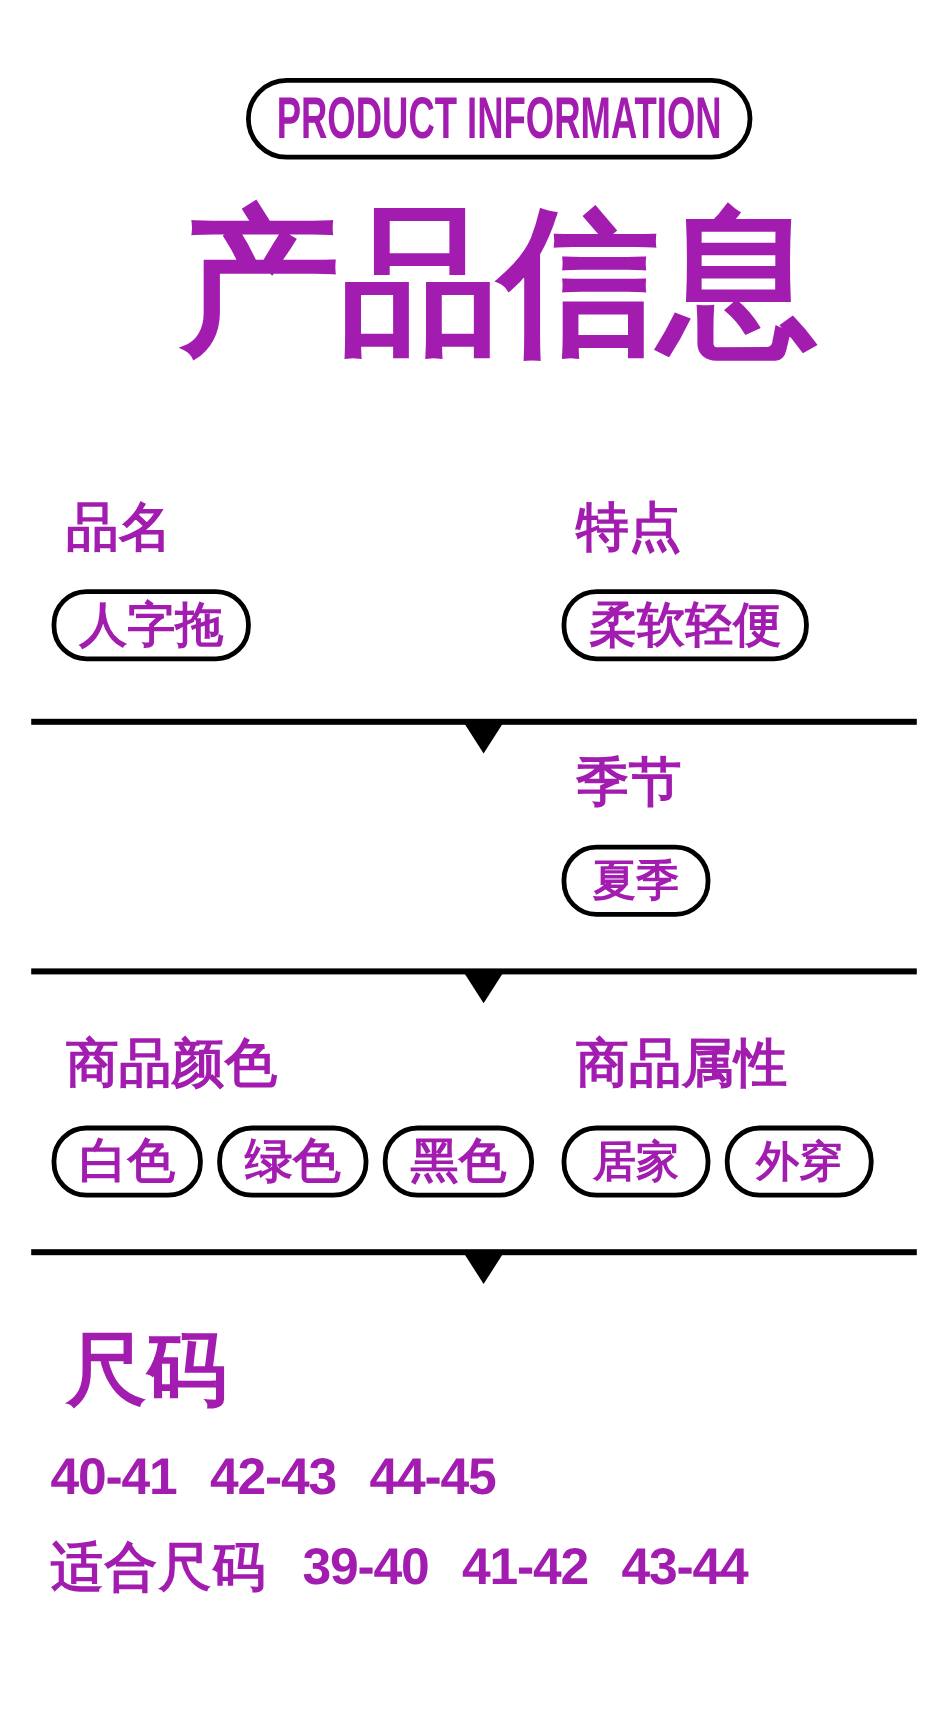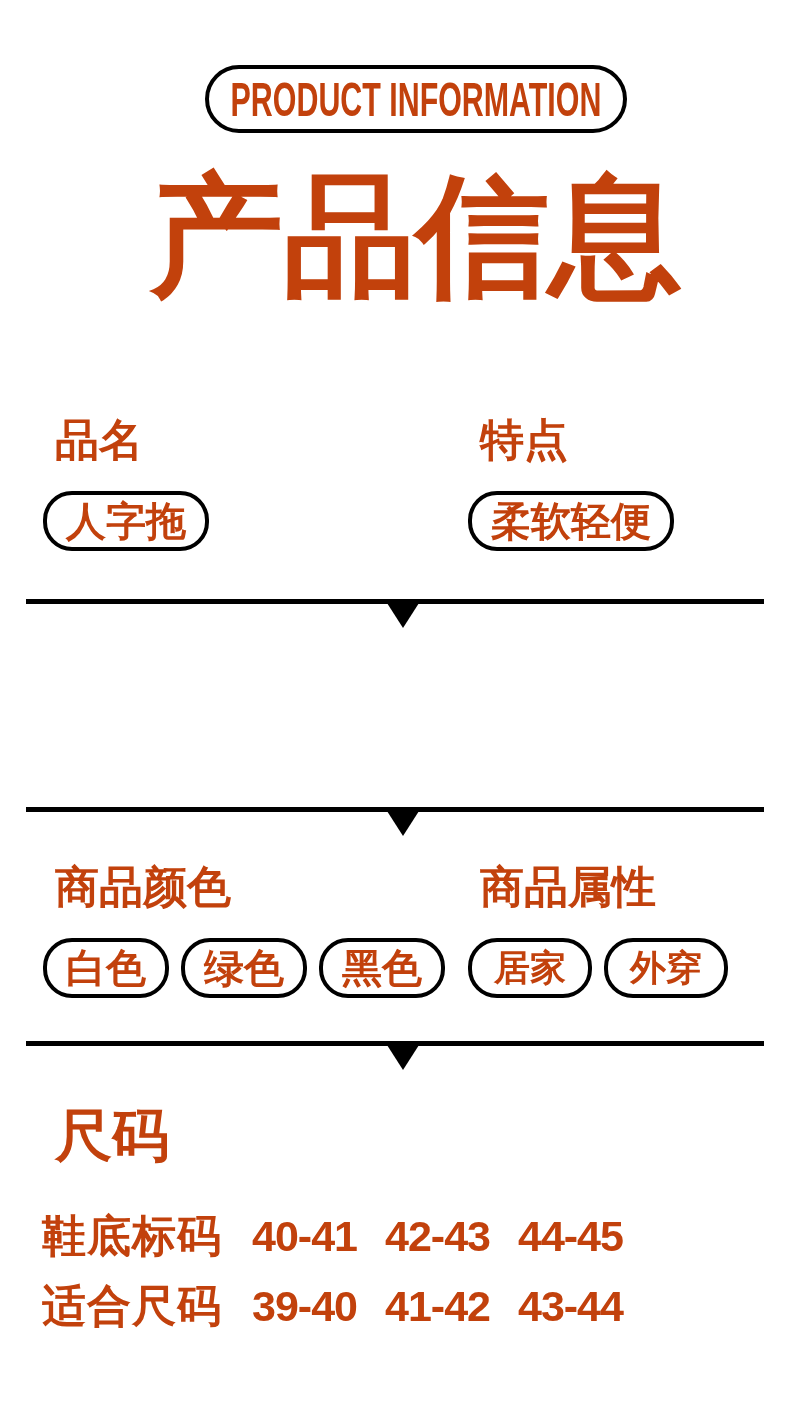--- a/index.html
+++ b/index.html
@@ -1,21 +1,21 @@
 <!DOCTYPE html>
 <html><head>
 <meta charset="utf-8">
 <style>
   html, body { margin: 0; padding: 0; background: #ffffff; }
   .page {
     position: relative;
     width: 790px;
     height: 1428px;
     background: #ffffff;
-    color: #c2410c;
+    color: #a21caf;
     font-family: "Liberation Sans", sans-serif;
     overflow: hidden;
   }
 
   
   .badge {
     position: absolute;
     top: 65px;
     left: 50%;
     margin-left: 21px;
@@ -117,21 +117,21 @@
     border-right: 16px solid transparent;
     border-top: 25px solid #000;
   }
 
   
   .size-heading {
     position: absolute;
     left: 55px;
     top: 1103px;
     margin: 0;
-    font-size: 57px;
+    font-size: 67px;
     font-weight: 900;
     line-height: 1.15;
     white-space: nowrap;
   }
   .size-row {
     position: absolute;
     left: 42px;
     display: flex;
     align-items: center;
     gap: 30px;
@@ -175,20 +175,26 @@
         <span class="pill">柔软轻便</span>
       </div>
     </div>
   </div>
 
   <div class="divider d1">
     <span class="tri"></span>
   </div>
 
   <div class="section-row row-2">
+    <div class="col col-r">
+      <h2 class="sec-heading">季节</h2>
+      <div class="pill-row">
+        <span class="pill pill-sm">夏季</span>
+      </div>
+    </div>
   </div>
 
   <div class="divider d2">
     <span class="tri"></span>
   </div>
 
   <div class="section-row row-3">
     <div class="col col-l">
       <h2 class="sec-heading">商品颜色</h2>
       <div class="pill-row">
@@ -206,21 +212,20 @@
     </div>
   </div>
 
   <div class="divider d3">
     <span class="tri"></span>
   </div>
 
   <h2 class="size-heading">尺码</h2>
 
   <div class="size-row size-row-1">
-    <span class="size-label">鞋底标码</span>
     <span class="size-values">
       <span class="size-value">40-41</span>
       <span class="size-value">42-43</span>
       <span class="size-value">44-45</span>
     </span>
   </div>
 
   <div class="size-row size-row-2">
     <span class="size-label">适合尺码</span>
     <span class="size-values">

